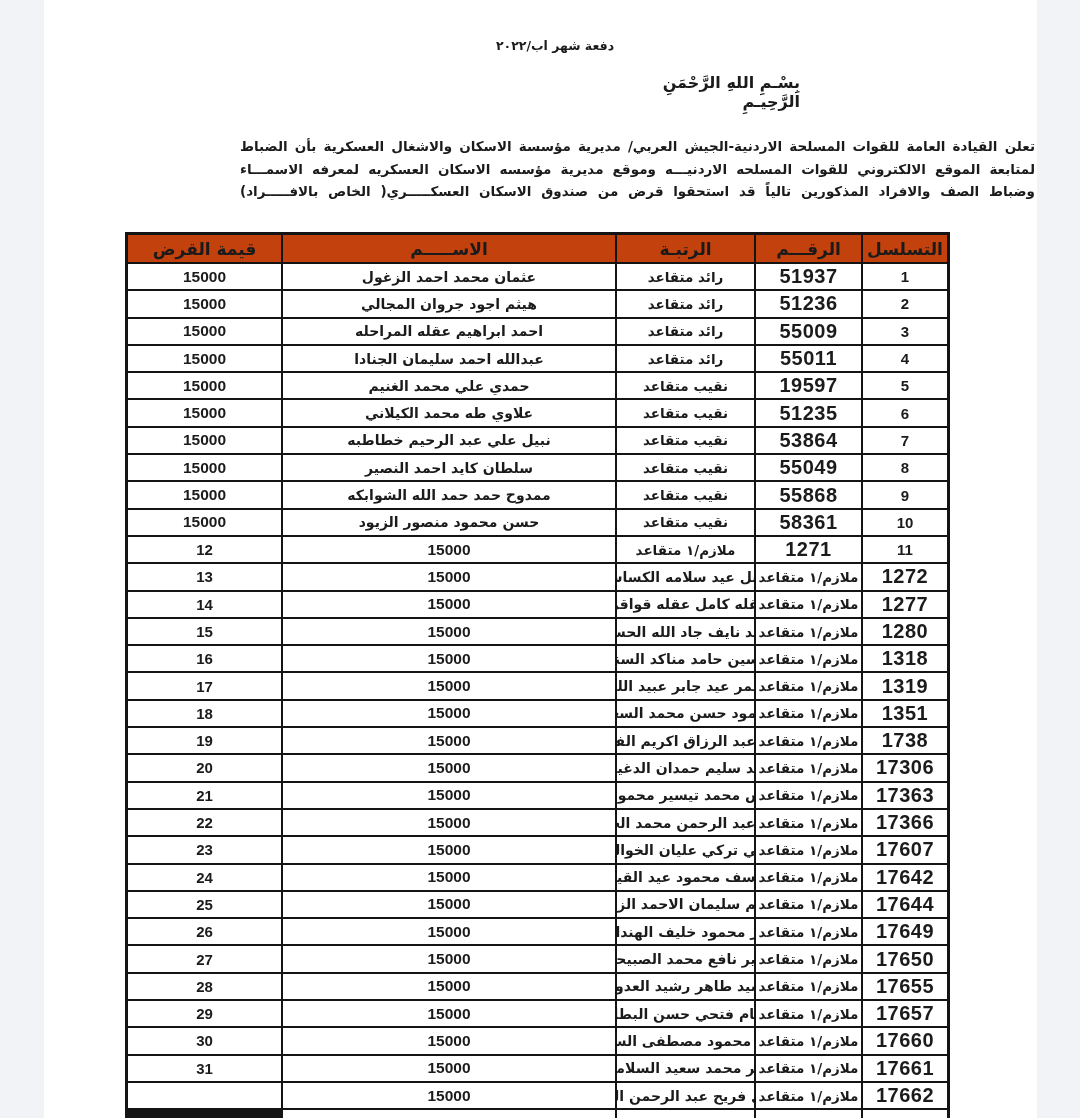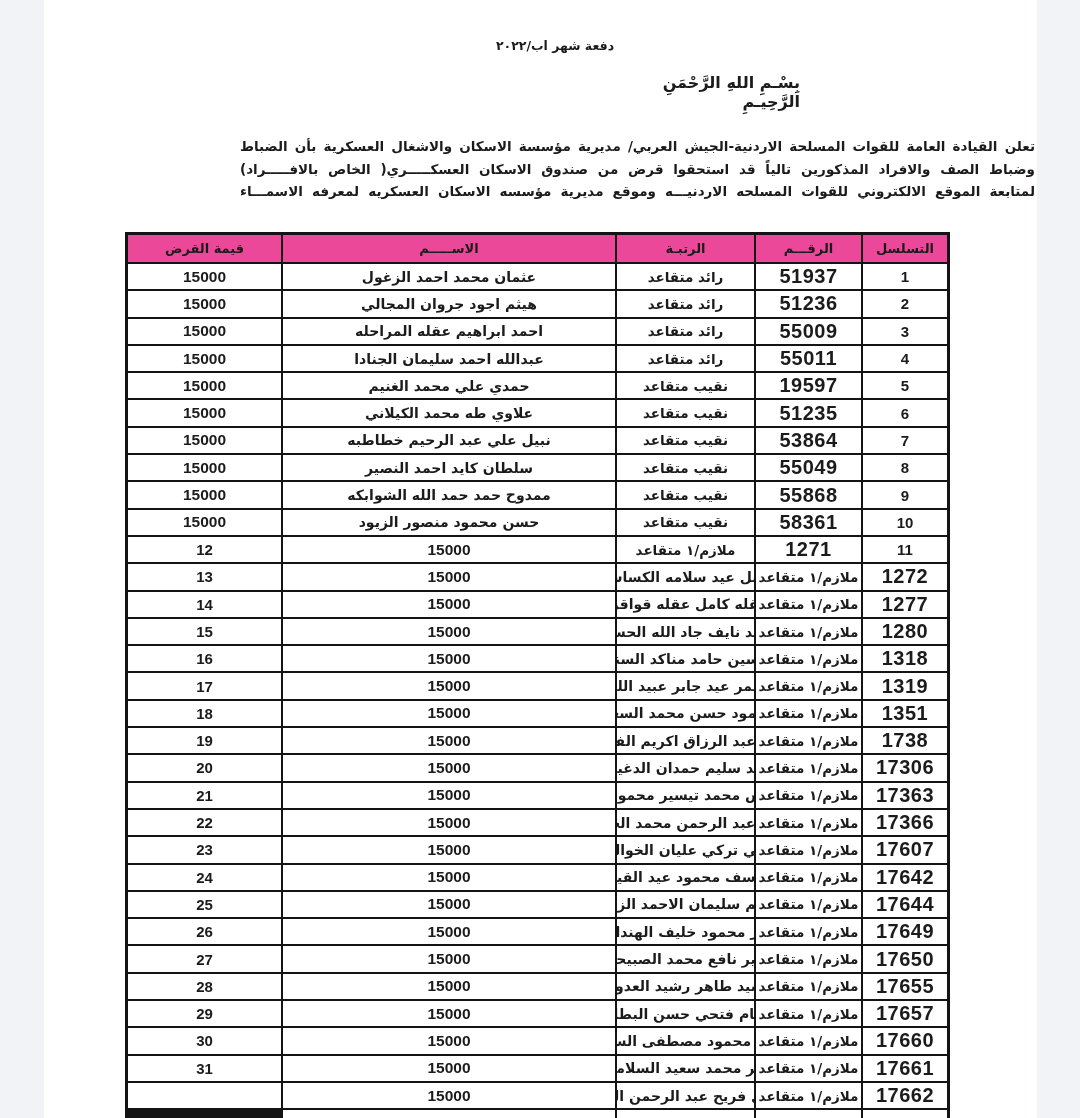--- a/index.html
+++ b/index.html
@@ -40,41 +40,41 @@
     grid-template-columns:84px 105px 137px 332px 153px; 
     grid-template-rows:27px;
     grid-auto-rows:25.3px;
     gap:2px;
     direction:rtl;
   }
   .cell{
     background:#ffffff; display:flex; align-items:center; justify-content:center;
     overflow:hidden; white-space:nowrap;
   }
-  .head{background:#ec4899; font-weight:bold; font-size:13px;}
+  .head{background:#c2410c; font-weight:bold; font-size:17px;}
   .c-serial{font-family:"Liberation Sans", sans-serif; font-size:15px; font-weight:bold;}
   .c-number{font-family:"Liberation Sans", sans-serif; font-size:20px; font-weight:600; letter-spacing:0.5px;}
   .c-rank{font-size:13.5px; font-weight:bold;}
   .c-name{font-size:14px; font-weight:bold;}
   .c-loan{font-family:"Liberation Sans", sans-serif; font-size:15.5px; font-weight:bold;}
 </style>
 </head>
 <body>
 
 <div class="canvas">
   <div class="strip left"></div>
   <div class="strip right"></div>
 
   <div class="batch">دفعة شهر اب/٢٠٢٢</div>
   <div class="bismillah">بِسْـمِ اللهِ الرَّحْمَنِ الرَّحِيـمِ</div>
 
   <div class="para">
     <div class="justify">تعلن القيادة العامة للقوات المسلحة الاردنية-الجيش العربي/ مديرية مؤسسة الاسكان والاشغال العسكرية بأن الضباط</div>
+    <div class="justify">لمتابعة الموقع الالكتروني للقوات المسلحه الاردنيـــه وموقع مديرية مؤسسه الاسكان العسكريه لمعرفه الاسمـــاء</div>
     <div class="justify">وضباط الصف والافراد المذكورين تالياً قد استحقوا قرض من صندوق الاسكان العسكـــــري( الخاص بالافـــــراد)</div>
-    <div class="justify">لمتابعة الموقع الالكتروني للقوات المسلحه الاردنيـــه وموقع مديرية مؤسسه الاسكان العسكريه لمعرفه الاسمـــاء</div>
   </div>
 
   <div class="loan-table">
     <div class="cell head">التسلسل</div>
     <div class="cell head">الرقـــم</div>
     <div class="cell head">الرتبـة</div>
     <div class="cell head">الاســـــم</div>
     <div class="cell head">قيمة القرض</div>
 
   <div class="cell c-serial">1</div>

